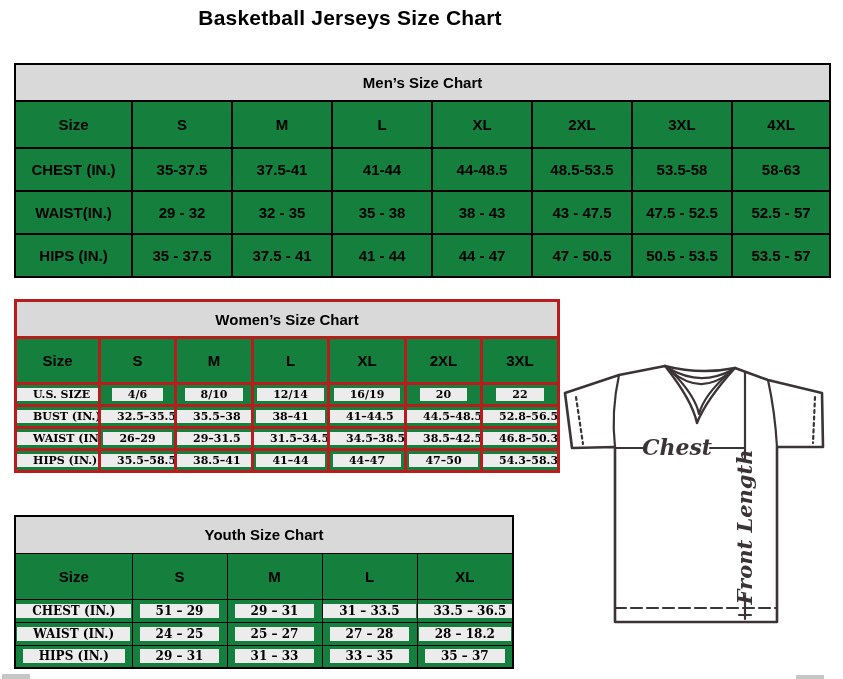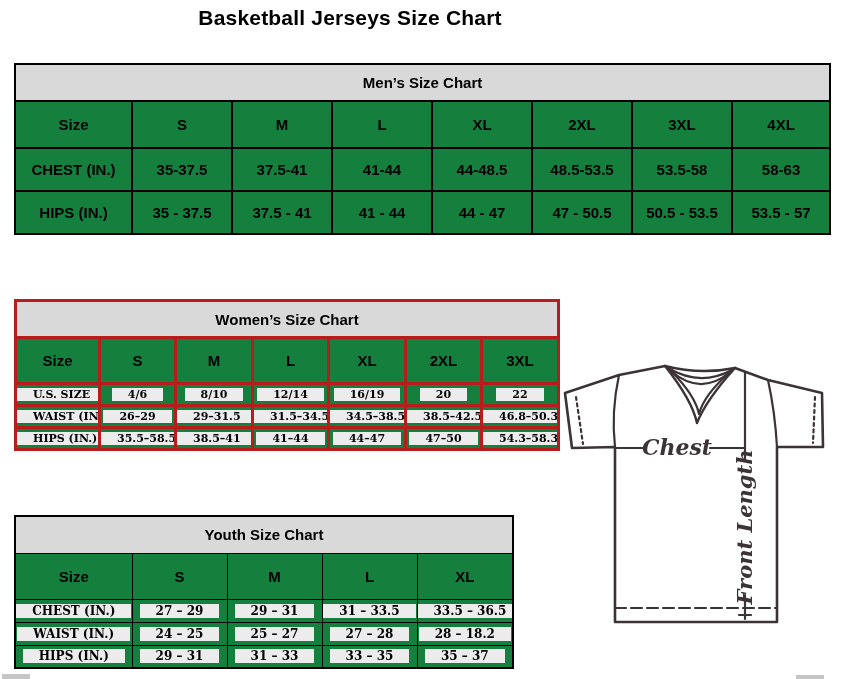--- a/index.html
+++ b/index.html
@@ -108,20 +108,30 @@
     </tr>
     <tr class="data">
       <td>CHEST (IN.)</td>
       <td>35-37.5</td>
       <td>37.5-41</td>
       <td>41-44</td>
       <td>44-48.5</td>
       <td>48.5-53.5</td>
       <td>53.5-58</td>
       <td>58-63</td>
+    </tr>
+    <tr class="data">
+      <td>WAIST(IN.)</td>
+      <td>29 - 32</td>
+      <td>32 - 35</td>
+      <td>35 - 38</td>
+      <td>38 - 43</td>
+      <td>43 - 47.5</td>
+      <td>47.5 - 52.5</td>
+      <td>52.5 - 57</td>
     </tr>
     <tr class="data">
       <td>HIPS (IN.)</td>
       <td>35 - 37.5</td>
       <td>37.5 - 41</td>
       <td>41 - 44</td>
       <td>44 - 47</td>
       <td>47 - 50.5</td>
       <td>50.5 - 53.5</td>
       <td>53.5 - 57</td>
@@ -157,20 +167,29 @@
     <tr class="data">
       <td><span class="shade">U.S. SIZE</span></td>
       <td><span class="shade">4/6</span></td>
       <td><span class="shade">8/10</span></td>
       <td><span class="shade">12/14</span></td>
       <td><span class="shade">16/19</span></td>
       <td><span class="shade">20</span></td>
       <td><span class="shade">22</span></td>
     </tr>
     <tr class="data">
+      <td><span class="shade">BUST (IN.)</span></td>
+      <td><span class="shade">32.5–35.5</span></td>
+      <td><span class="shade">35.5–38</span></td>
+      <td><span class="shade">38–41</span></td>
+      <td><span class="shade">41–44.5</span></td>
+      <td><span class="shade">44.5–48.5</span></td>
+      <td><span class="shade">52.8–56.5</span></td>
+    </tr>
+    <tr class="data">
       <td><span class="shade">WAIST (IN.)</span></td>
       <td><span class="shade">26–29</span></td>
       <td><span class="shade">29–31.5</span></td>
       <td><span class="shade">31.5–34.5</span></td>
       <td><span class="shade">34.5–38.5</span></td>
       <td><span class="shade">38.5–42.5</span></td>
       <td><span class="shade">46.8–50.3</span></td>
     </tr>
     <tr class="data">
       <td><span class="shade">HIPS (IN.)</span></td>
@@ -200,21 +219,21 @@
         </tr>
     <tr class="hdr">
       <td>Size</td>
       <td>S</td>
       <td>M</td>
       <td>L</td>
       <td>XL</td>
     </tr>
     <tr class="data">
       <td><span class="shade">CHEST (IN.)</span></td>
-      <td><span class="shade">27 – 29</span></td>
+      <td><span class="shade">51 – 29</span></td>
       <td><span class="shade">29 – 31</span></td>
       <td><span class="shade">31 – 33.5</span></td>
       <td><span class="shade">33.5 – 36.5</span></td>
     </tr>
     <tr class="data">
       <td><span class="shade">WAIST (IN.)</span></td>
       <td><span class="shade">24 – 25</span></td>
       <td><span class="shade">25 – 27</span></td>
       <td><span class="shade">27 – 28</span></td>
       <td><span class="shade">28 – 18.2</span></td>

